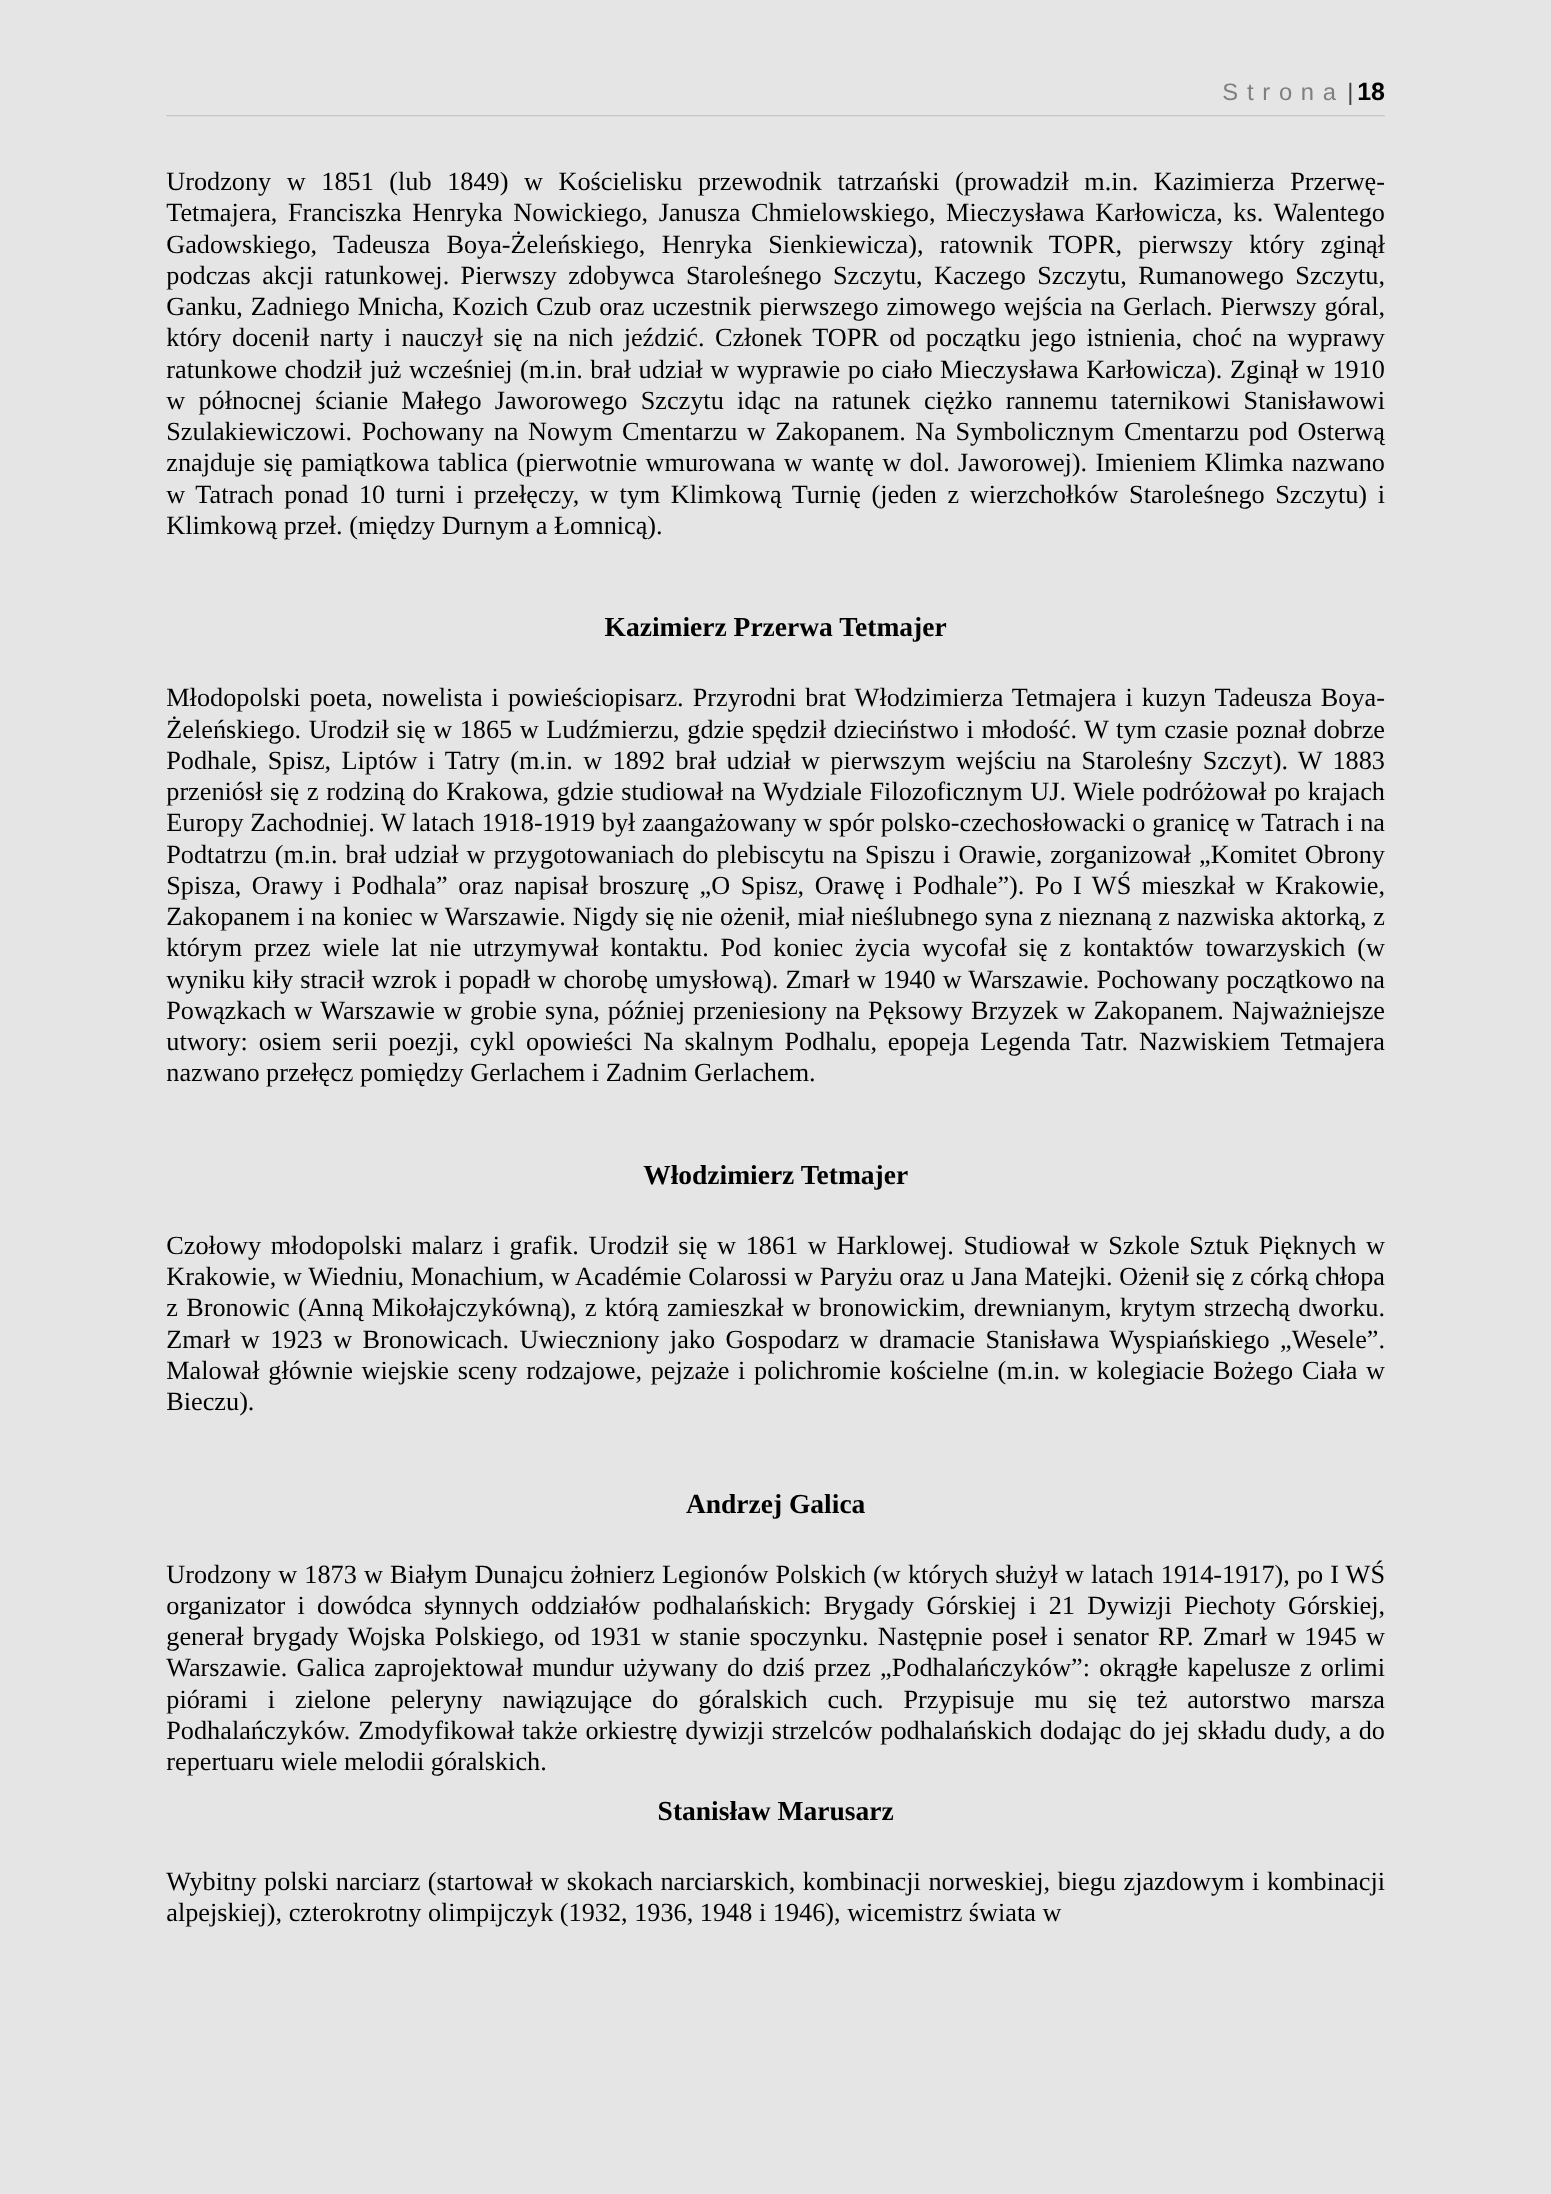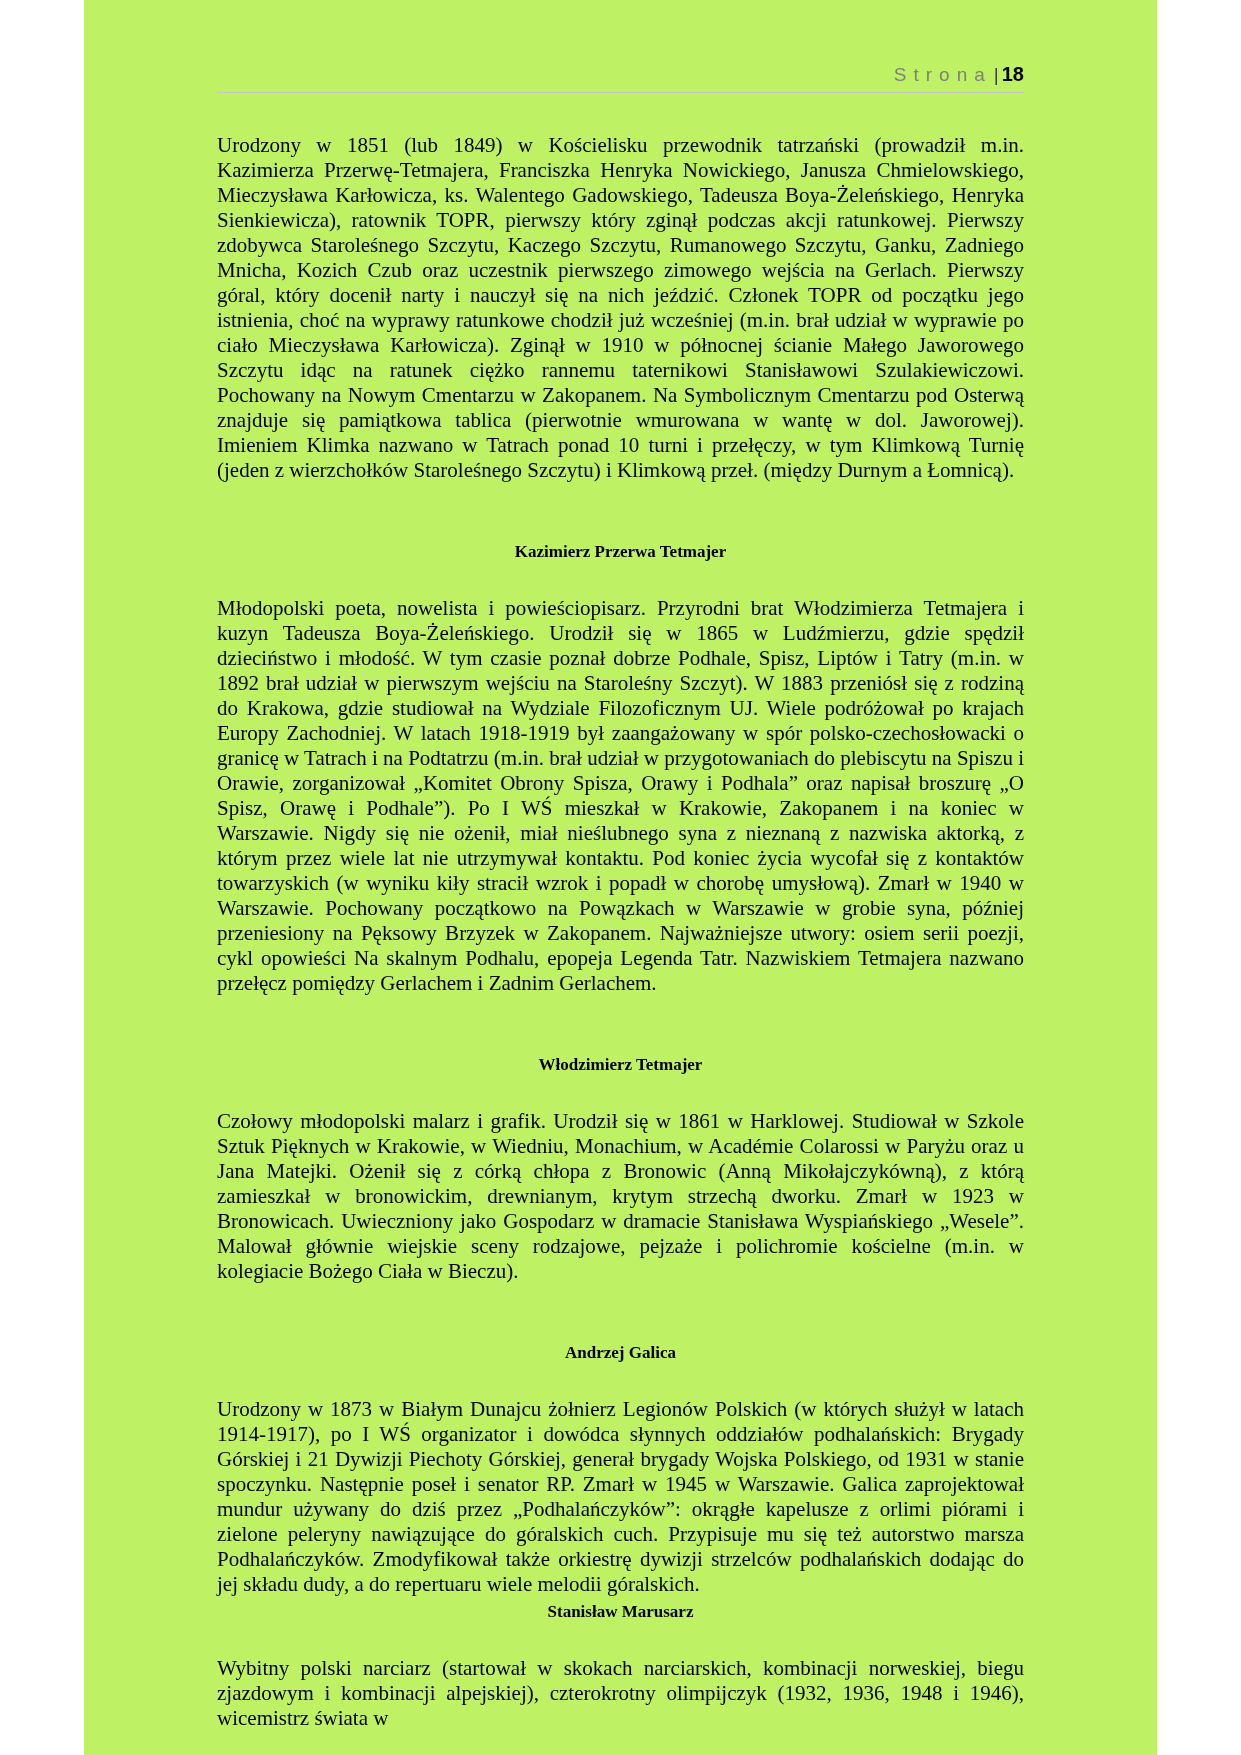--- a/index.html
+++ b/index.html
@@ -2,24 +2,24 @@
 <html lang="pl"><head>
 <meta charset="utf-8">
 <style>
   html, body {
     margin: 0;
     padding: 0;
     background: #ffffff;
   }
   .page {
     position: relative;
-    width: 1073px;
+    width: 1241px;
     min-height: 1755px;
     margin: 0 auto;
-    background: #bef264;
+    background: #e5e5e5;
     box-sizing: border-box;
     padding: 0 133px;
     color: #000000;
     font-family: "Liberation Serif", serif;
   }
   .page-header {
     padding-top: 62px;
     text-align: right;
     font-family: "Liberation Sans", sans-serif;
     font-size: 19px;
@@ -50,28 +50,28 @@
     display: flow-root;
     padding-top: 40px;
     font-size: 21px;
     line-height: 25px;
     text-align: justify;
   }
   .content p {
     margin: 0;
   }
   .content h2 {
-    font-size: 17px;
+    font-size: 22px;
     line-height: 25px;
     font-weight: 700;
     text-align: center;
     margin: 56px 0 32px 0;
   }
   .content h2.tight {
-    margin-top: 2px;
+    margin-top: 14px;
   }
   .it {
   }
 </style>
 </head>
 <body>
 
 <div class="page">
 
   <div class="page-header"><span class="hdr-label">Strona</span><span class="hdr-divider">|</span><span class="hdr-number">18</span></div>

